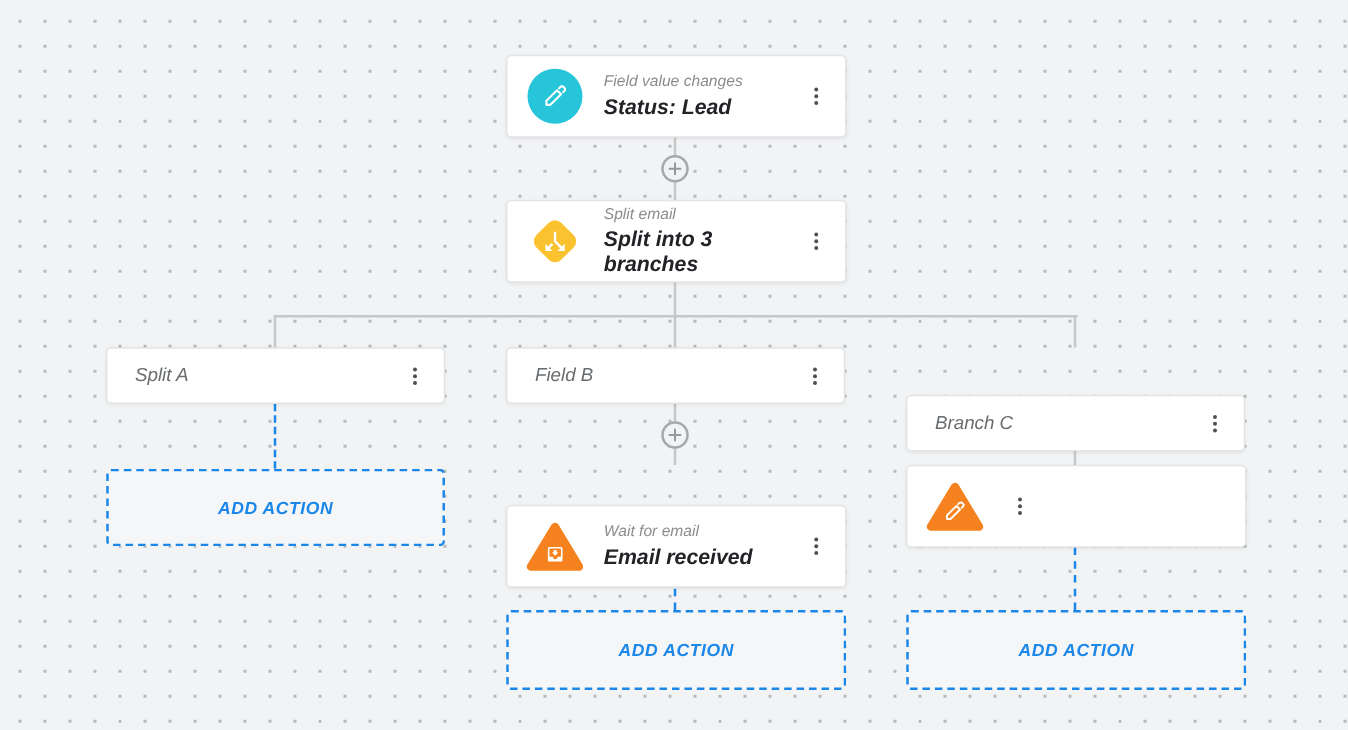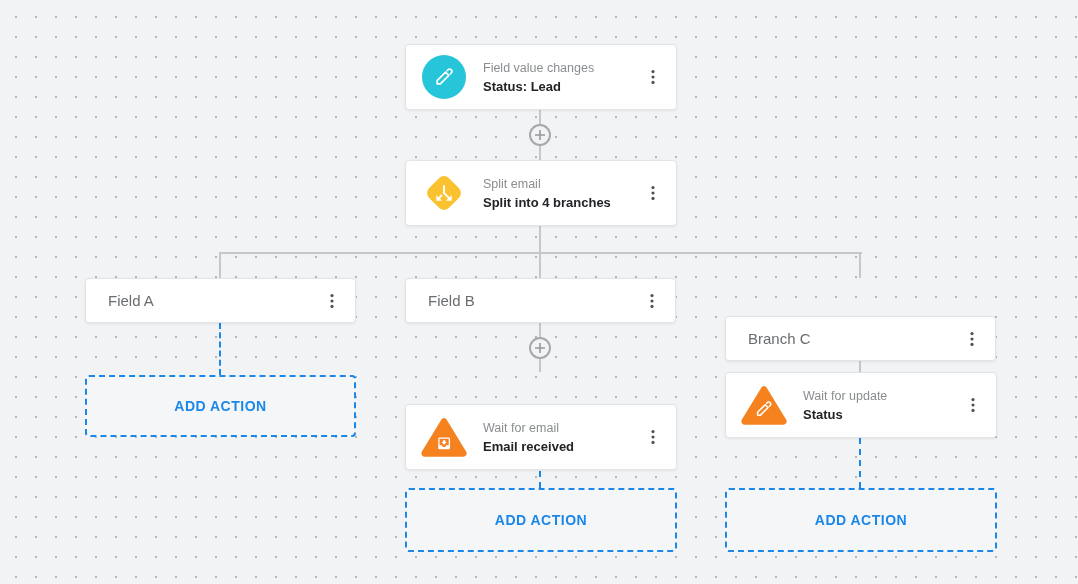--- a/index.html
+++ b/index.html
@@ -9,20 +9,21 @@
   }
   .canvas {
     position: relative;
     width: 1078px;
     height: 584px;
     overflow: hidden;
     background-color: #f2f3f4;
     background-image: radial-gradient(circle, #b4b7b9 1.1px, rgba(0,0,0,0) 1.35px);
     background-size: 20px 20px;
     background-position: 6px 7px;
+    font-style: italic;
   }
 
   
   .line { position: absolute; background: #c6c7c8; z-index: 1; }
   .vline { width: 2px; }
   .hline { height: 2px; }
   .dashed-v {
     position: absolute; width: 0; z-index: 1;
     border-left: 2px dashed #1b87e9;
   }
@@ -50,21 +51,21 @@
   .branch-card { width: 271px; height: 45px; padding: 0 10px 0 22px; }
 
   .icon-wrap { width: 48px; height: 48px; display: flex; align-items: center; justify-content: center; margin-right: 15px; flex: 0 0 auto; }
   .circle-badge {
     width: 44px; height: 44px; border-radius: 50%;
     display: flex; align-items: center; justify-content: center;
   }
 
   .text-col { flex: 1 1 auto; min-width: 0; }
   .step-title { font-size: 12.5px; color: #8a8d90; margin-bottom: 4px; }
-  .step-subtitle { font-size: 13px; font-weight: bold; color: #212326; }
+  .step-subtitle { font-size: 17px; font-weight: bold; color: #212326; }
   .branch-label { flex: 1 1 auto; font-size: 15px; color: #696d70; }
 
   .kebab {
     width: 26px; height: 32px; flex: 0 0 auto;
     display: flex; align-items: center; justify-content: center;
     background: none; border: none; padding: 0; cursor: pointer;
   }
 
   
   .add-action {
@@ -168,35 +169,35 @@
         <rect x="10" y="10" width="28" height="28" rx="7" transform="rotate(45 24 24)" fill="#f9c22e"></rect>
         <g transform="translate(12.5,12.5) scale(0.96)">
           <g transform="rotate(180 12 12)">
             <path d="M14 4l2.29 2.29-2.88 2.88 1.42 1.42 2.88-2.88L20 10V4zM10 4H4v6l2.29-2.29 4.71 4.7V20h2v-8.41l-5.29-5.3z" fill="#ffffff"></path>
           </g>
         </g>
       </svg>
     </div>
     <div class="text-col">
       <div class="step-title">Split email</div>
-      <div class="step-subtitle">Split into 4 branches</div>
+      <div class="step-subtitle">Split into 3 branches</div>
     </div>
     <button class="kebab">
       <svg width="20" height="20" viewBox="0 0 24 24">
           <g fill="#4c5154">
             <circle cx="12" cy="5.5" r="1.9"></circle>
             <circle cx="12" cy="12" r="1.9"></circle>
             <circle cx="12" cy="18.5" r="1.9"></circle>
           </g>
         </svg>
     </button>
   </div>
 
   <div class="card branch-card" id="branch-a">
-    <div class="branch-label">Field A</div>
+    <div class="branch-label">Split A</div>
     <button class="kebab">
       <svg width="20" height="20" viewBox="0 0 24 24">
           <g fill="#4c5154">
             <circle cx="12" cy="5.5" r="1.9"></circle>
             <circle cx="12" cy="12" r="1.9"></circle>
             <circle cx="12" cy="18.5" r="1.9"></circle>
           </g>
         </svg>
     </button>
   </div>
@@ -252,24 +253,20 @@
   <div class="card step-card" id="node-wait-update">
     <div class="icon-wrap">
       <svg width="50" height="46" viewBox="0 0 50 46">
         <path d="M25 7 L45 40 L5 40 Z" fill="#f5821f" stroke="#f5821f" stroke-width="7" stroke-linejoin="round"></path>
         <g transform="translate(14.5,17) scale(0.85)" fill="none" stroke="#ffffff" stroke-width="1.9" stroke-linecap="round" stroke-linejoin="round">
           <path d="M13.8 6.7l3.5 3.5L8 19.5H4.5V16L13.8 6.7z"></path>
           <path d="M15.5 5l1.1-1.1c.8-.8 2.1-.8 2.9 0l.6.6c.8.8.8 2.1 0 2.9L19 8.5"></path>
         </g>
       </svg>
     </div>
-    <div class="text-col">
-      <div class="step-title">Wait for update</div>
-      <div class="step-subtitle">Status</div>
-    </div>
     <button class="kebab">
       <svg width="20" height="20" viewBox="0 0 24 24">
           <g fill="#4c5154">
             <circle cx="12" cy="5.5" r="1.9"></circle>
             <circle cx="12" cy="12" r="1.9"></circle>
             <circle cx="12" cy="18.5" r="1.9"></circle>
           </g>
         </svg>
     </button>
   </div>

